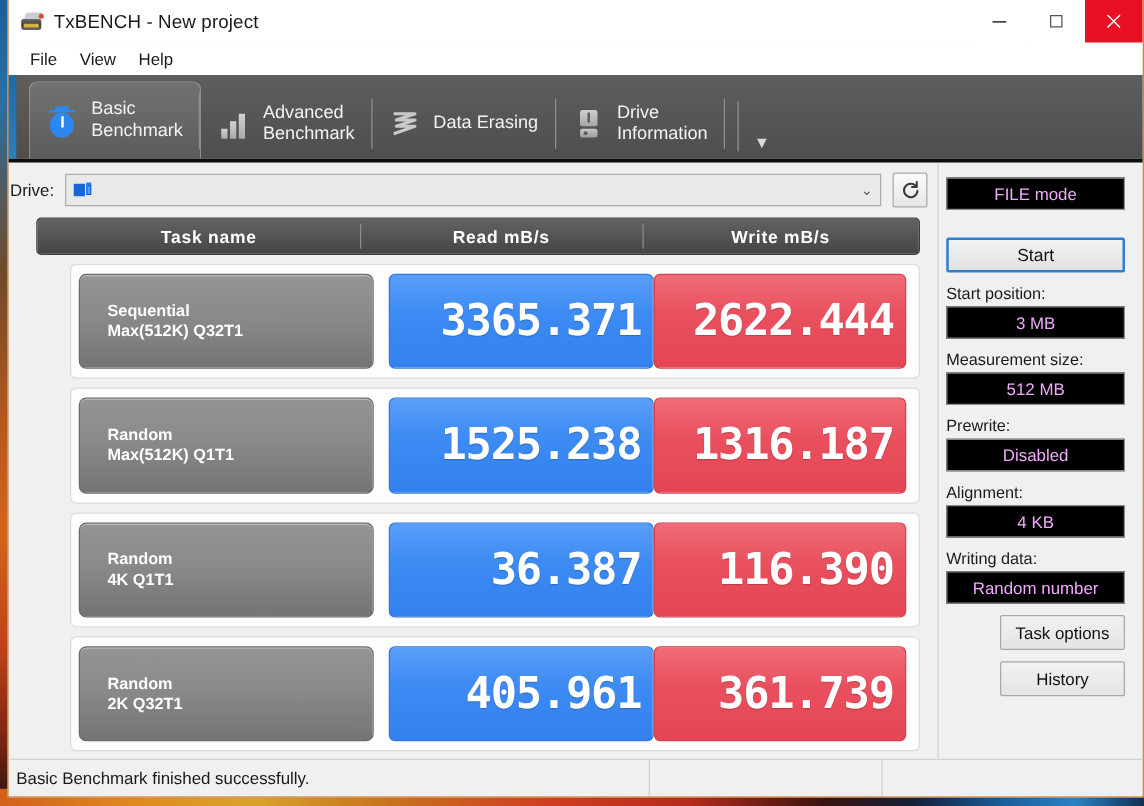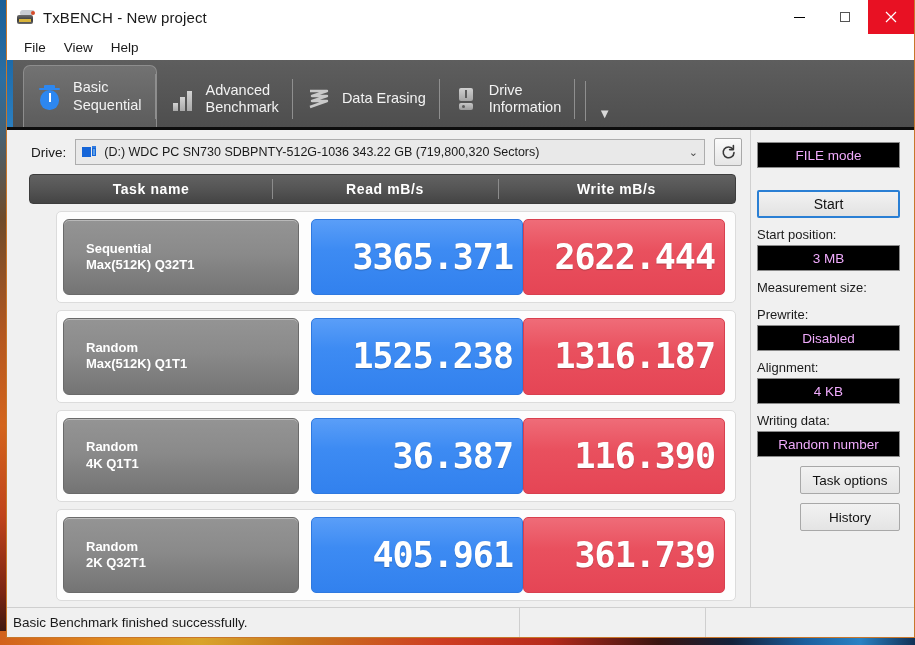--- a/index.html
+++ b/index.html
@@ -182,21 +182,21 @@
     height: 40px; display: flex; align-items: flex-end;
   }
 
   
   #body { flex: 1; display: flex; min-height: 0; background: #f0f0f0; }
   #left-col { flex: 1; display: flex; flex-direction: column; min-width: 0; }
 
   
   #drive-row {
     height: 44px; flex: none; display: flex; align-items: center;
-    padding-left: 24px; gap: 9px;
+    padding-left: 1px; gap: 9px;
   }
   #drive-label { font-size: 13.5px; color: #1a1a1a; }
   #drive-select {
     flex: 1; height: 26px; background: #e9e9e9;
     border: 1px solid #adadad;
     display: flex; align-items: center; gap: 6px;
     padding: 0 6px; position: relative; min-width: 0;
   }
   .drive-icon { width: 16px; height: 13px; position: relative; flex: none; }
   .drive-icon .d1 { position:absolute; left:0; top:1px; width:9px; height:10px; background:#1565d8; }
@@ -216,20 +216,21 @@
   }
 
   
   #results { flex: 1; padding: 0 14px 6px 22px; display: flex; flex-direction: column; min-height: 0; }
 
   #table-header {
     height: 30px; flex: none; display: flex;
     background: linear-gradient(180deg,#626262 0%,#555555 48%,#444444 100%);
     border-radius: 4px; border: 1px solid #3d3d3d;
     overflow: hidden;
+    padding-left: 16px;
   }
   .th {
     display: flex; align-items: center; justify-content: center;
     color: #ffffff; font-size: 14px; font-weight: bold;
     letter-spacing: .6px; position: relative;
   }
   .th + .th::before {
     content: ""; position: absolute; left: 0; top: 4px; bottom: 4px;
     width: 1px; background: #8c8c8c;
   }
@@ -367,21 +368,21 @@
   <div id="tabstrip">
 
     <div class="tab active">
       <div class="tab-icon ic-stopwatch">
         <span class="sw-body"></span>
           <span class="sw-top"></span>
         <span class="sw-bar"></span>
           <span class="sw-hand"></span>
       </div>
       <div class="tab-label">Basic
-Sequential</div>
+Benchmark</div>
       <span class="divider"></span>
     </div>
 
     <div class="tab">
       <div class="tab-icon ic-bars">
         <span></span>
           <span></span>
           <span></span>
       </div>
       <div class="tab-label">Advanced
@@ -419,21 +420,20 @@
     <div id="left-col">
 
       <div id="drive-row">
         <div id="drive-label">Drive:</div>
         <div id="drive-select">
           <span class="drive-icon">
             <span class="d1"></span>
               <span class="d2"></span>
               <span class="d3"></span>
           </span>
-          <span id="drive-value">(D:) WDC PC SN730 SDBPNTY-512G-1036  343.22 GB (719,800,320 Sectors)</span>
           <span id="drive-caret">⌄</span>
         </div>
         <div id="refresh-button">
           <svg width="17" height="17" viewBox="0 0 17 17">
             <path d="M13 5.2 A5.4 5.4 0 1 0 14 8.6" stroke="#3a3a3a" stroke-width="1.6" fill="none" stroke-linecap="round"></path>
             <path d="M13.4 1.6 L13.4 5.6 L9.6 5.6" stroke="#3a3a3a" stroke-width="1.6" fill="none" stroke-linecap="round" stroke-linejoin="round"></path>
           </svg>
         </div>
       </div>
 
@@ -489,20 +489,21 @@
 
     <div id="right-panel">
       <div class="lcd">FILE mode</div>
 
       <div id="start-button">Start</div>
 
       <div class="panel-label">Start position:</div>
       <div class="lcd">3 MB</div>
 
       <div class="panel-label">Measurement size:</div>
+      <div class="lcd">512 MB</div>
 
       <div class="panel-label">Prewrite:</div>
       <div class="lcd">Disabled</div>
 
       <div class="panel-label">Alignment:</div>
       <div class="lcd">4 KB</div>
 
       <div class="panel-label">Writing data:</div>
       <div class="lcd">Random number</div>
 

